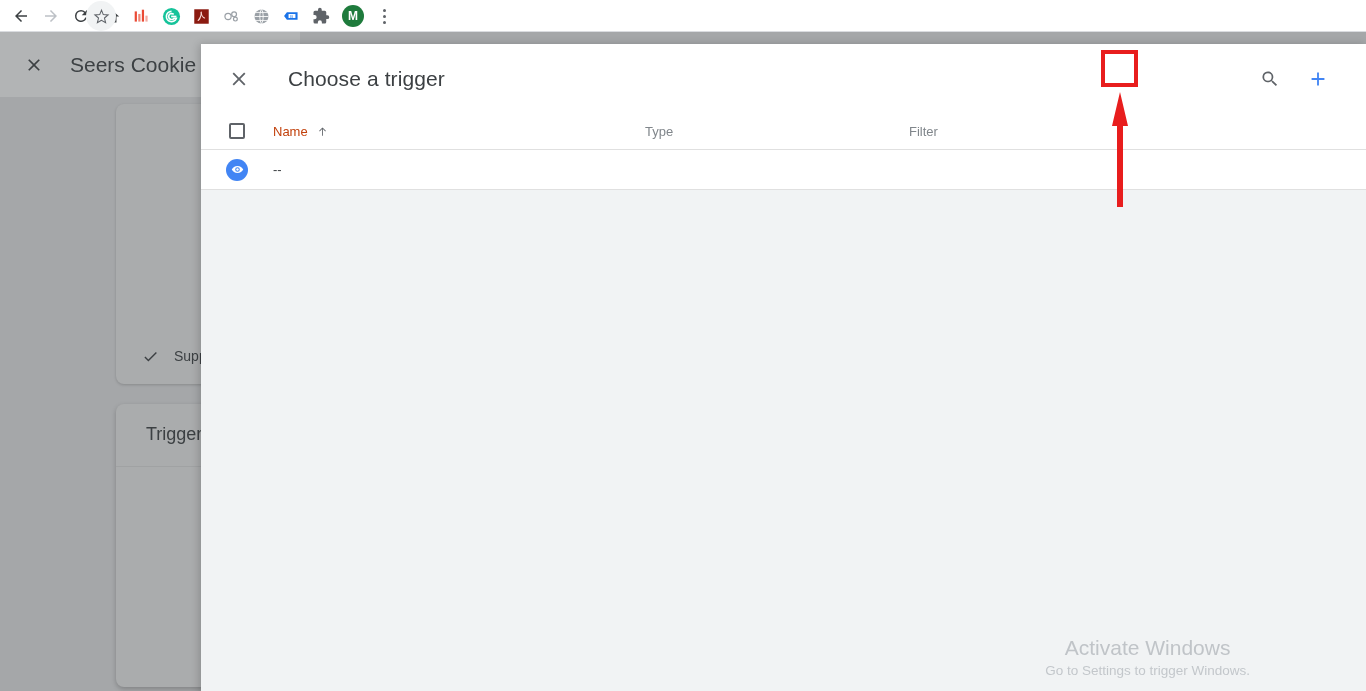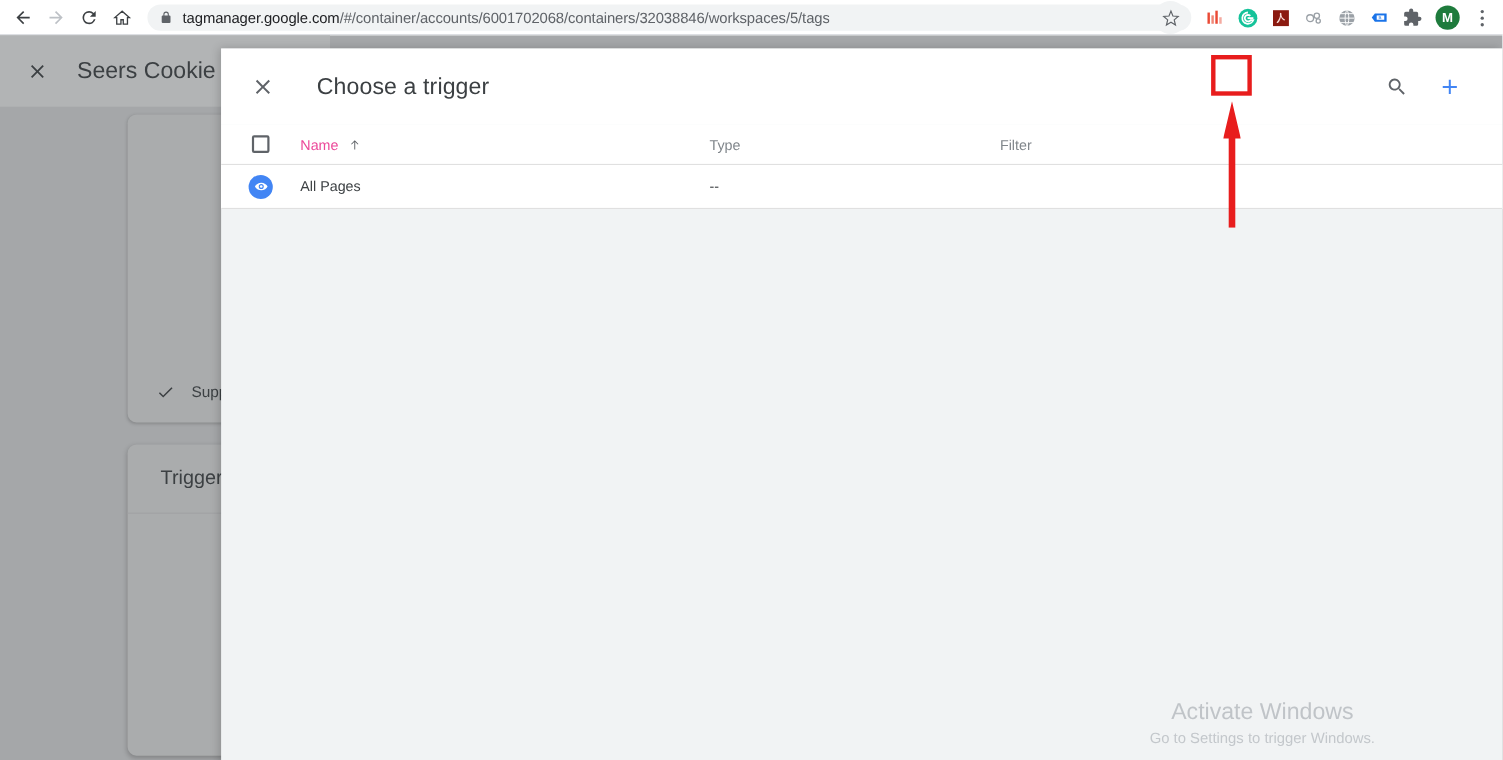--- a/index.html
+++ b/index.html
@@ -221,21 +221,21 @@
   }
   #tbl-header { height: 37px; }
   #tbl-header .cell { color: #80868b; }
   .cell-select {
     width: 72px; flex: 0 0 72px;
     display: flex; align-items: center; justify-content: center;
   }
   .cell-name { width: 372px; flex: 0 0 372px; color: #3c4043; display: flex; align-items: center; }
   .cell-type { width: 264px; flex: 0 0 264px; color: #3c4043; }
   .cell-filter { flex: 1 1 auto; color: #3c4043; }
-  #tbl-header .cell-name { color: #ec4899; align-items: center; }
+  #tbl-header .cell-name { color: #c2410c; align-items: center; }
 
   #select-all-checkbox {
     width: 16px; height: 16px;
     border: 2px solid #5f6368;
     border-radius: 2px;
     background: #ffffff;
   }
   .sort-arrow { margin-left: 8px; display: inline-flex; align-items: center; }
   #row-trigger-icon {
     width: 22px; height: 22px; border-radius: 50%;
@@ -278,30 +278,20 @@
       <path d="M17.65 6.35A7.96 7.96 0 0 0 12 4a8 8 0 1 0 7.73 10h-2.08A6 6 0 1 1 12 6c1.66 0 3.14.69 4.22 1.78L13 11h7V4z" fill="#3c4043"></path>
     </svg>
   </div>
 
   <div class="nav-btn" id="nav-home">
     <svg width="18" height="18" viewBox="0 0 24 24">
       <path d="M12 4.2 3.2 12h2.3v7.8h5.1v-5.2h2.8v5.2h5.1V12h2.3L12 4.2z" fill="none" stroke="#3c4043" stroke-width="1.6"></path>
     </svg>
   </div>
 
-  <div id="omnibox">
-    <span id="site-lock-icon">
-      <svg width="12" height="14" viewBox="0 0 24 24">
-        <path d="M18 8h-1V6a5 5 0 0 0-10 0v2H6a2 2 0 0 0-2 2v10a2 2 0 0 0 2 2h12a2 2 0 0 0 2-2V10a2 2 0 0 0-2-2zM9 6a3 3 0 0 1 6 0v2H9V6z" fill="#5f6368"></path>
-      </svg>
-    </span>
-    <span id="omnibox-url">
-      <span class="url-domain">tagmanager.google.com</span><span class="url-path">/#/container/accounts/6001702068/containers/32038846/workspaces/5/tags</span>
-    </span>
-  </div>
 
   <div id="star-btn">
     <svg width="17" height="17" viewBox="0 0 24 24">
       <path d="M12 17.3 6.2 20.8l1.6-6.6-5.1-4.4 6.8-.5L12 3l2.5 6.3 6.8.5-5.1 4.4 1.6 6.6z" fill="none" stroke="#5f6368" stroke-width="1.5"></path>
     </svg>
   </div>
 
   <div id="ext-icons">
 
     <div class="ext-icon">
@@ -446,21 +436,20 @@
 
       <div class="tbl-row" id="data-row">
         <div class="cell cell-select">
           <div id="row-trigger-icon">
             <svg width="15" height="15" viewBox="0 0 24 24">
               <path d="M12 6.5c-4.2 0-7.7 2.6-9.2 5.5 1.5 2.9 5 5.5 9.2 5.5s7.7-2.6 9.2-5.5C19.7 9.1 16.2 6.5 12 6.5zm0 9.2a3.7 3.7 0 1 1 0-7.4 3.7 3.7 0 0 1 0 7.4z" fill="#ffffff"></path>
               <circle cx="12" cy="12" r="1.9" fill="#ffffff"></circle>
             </svg>
           </div>
         </div>
-        <div class="cell cell-name">All Pages</div>
         <div class="cell cell-filter">--</div>
       </div>
     </div>
 
     <div id="win-watermark">
       <div id="win-watermark-title">Activate Windows</div>
       <div id="win-watermark-sub">Go to Settings to trigger Windows.</div>
     </div>
   </div>
 

